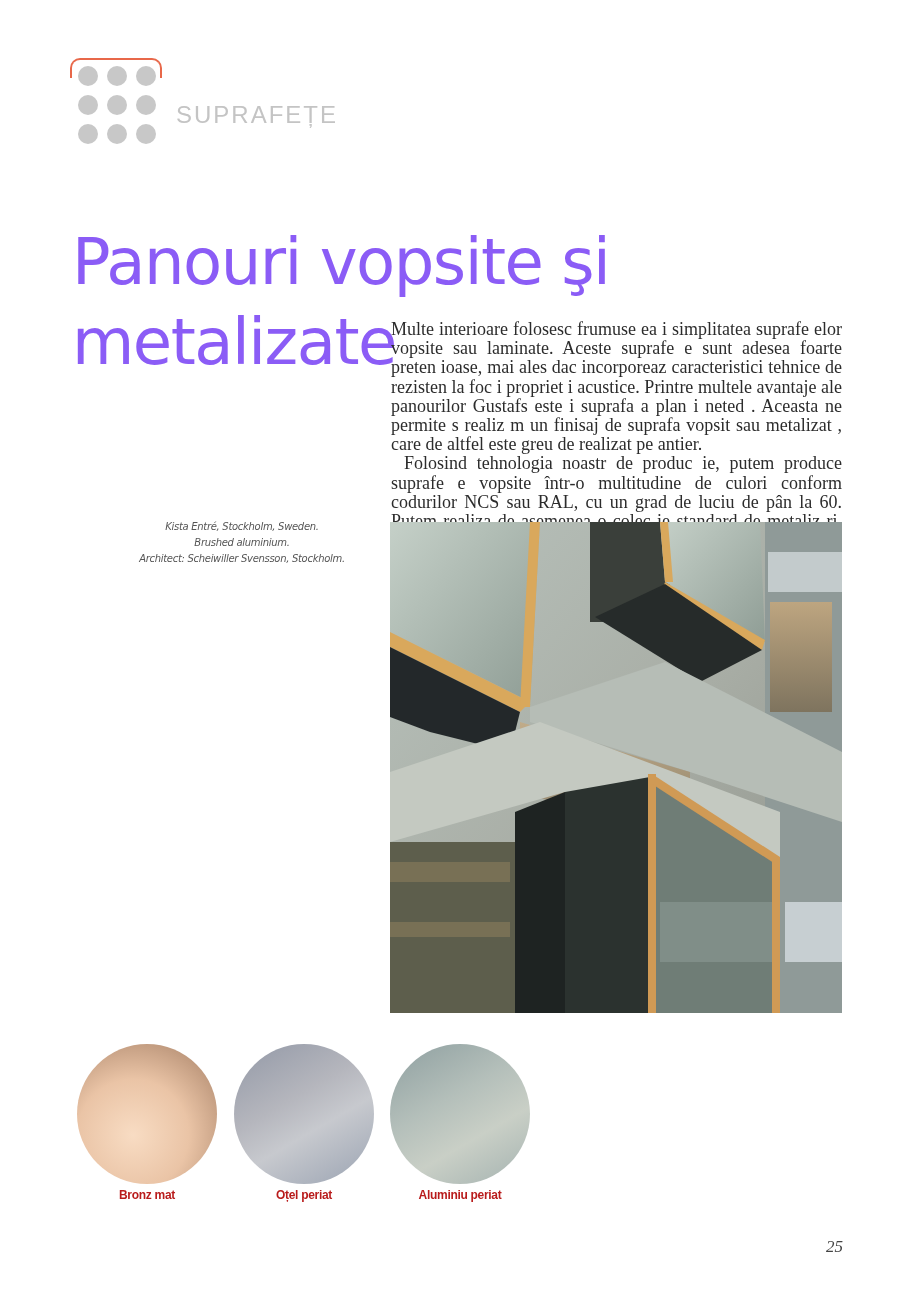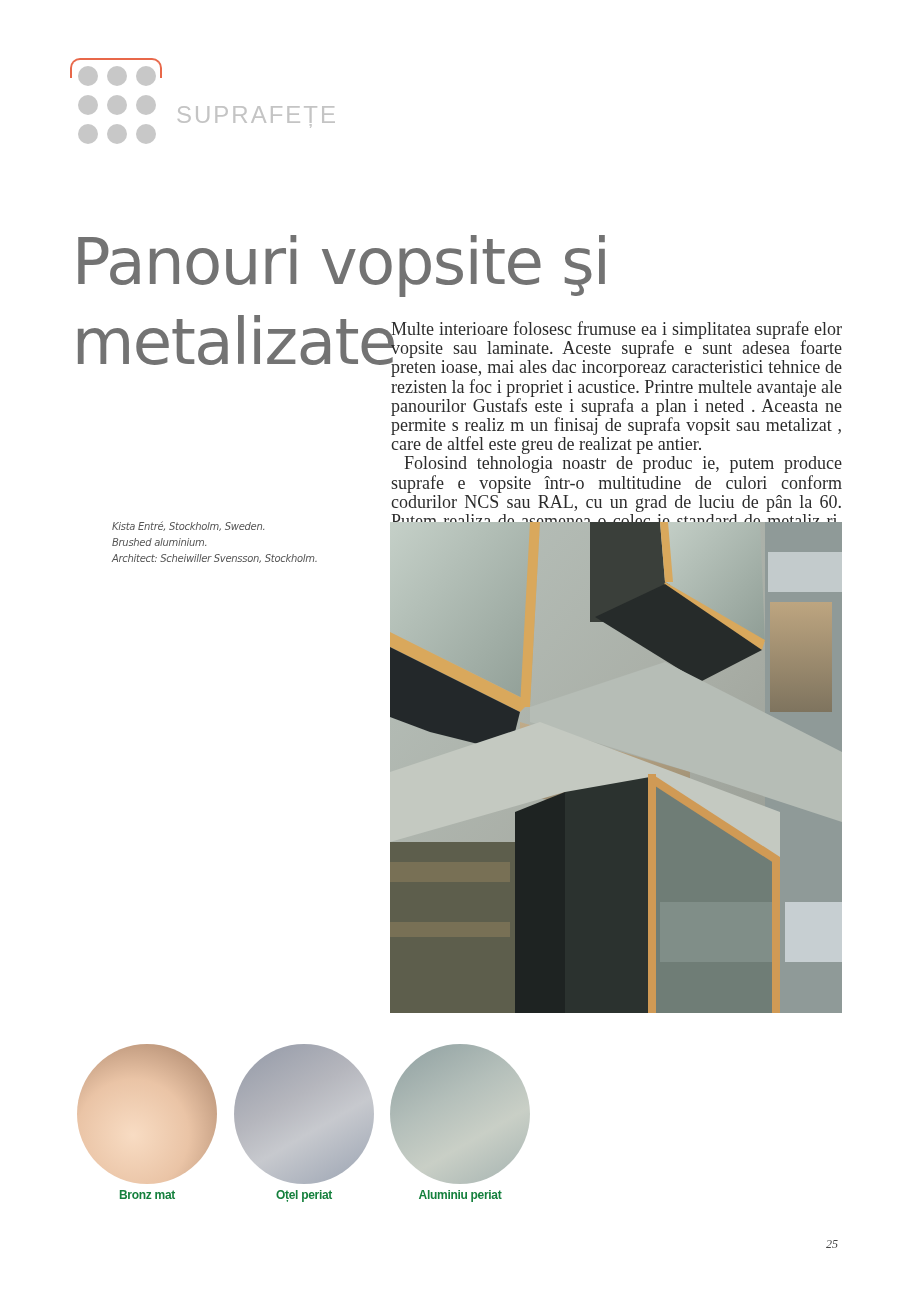--- a/index.html
+++ b/index.html
@@ -3,38 +3,38 @@
 <meta charset="utf-8">
 <style>
   html, body { margin: 0; padding: 0; background: #ffffff; }
   body { width: 920px; height: 1301px; position: relative; overflow: hidden; font-family: "DejaVu Sans", sans-serif; }
 
   .logo { position: absolute; left: 70px; top: 58px; width: 95px; height: 90px; }
   .logo-arc { position: absolute; left: 0; top: 0; width: 92px; height: 20px; border: 2px solid #e8684a; border-bottom: none; border-radius: 10px 10px 0 0; box-sizing: border-box; }
   .dot { position: absolute; width: 20px; height: 20px; border-radius: 50%; background: #c8c8c8; }
   .section-label { position: absolute; left: 176px; top: 101px; font-family: "Liberation Sans", sans-serif; font-size: 24px; letter-spacing: 2px; color: #c4c4c4; }
 
-  .title { position: absolute; left: 72px; top: 222px; font-family: "DejaVu Sans", sans-serif; font-weight: 200; font-size: 64px; line-height: 80px; color: #737373; letter-spacing: -1.5px; margin: 0; }
+  .title { position: absolute; left: 72px; top: 222px; font-family: "DejaVu Sans", sans-serif; font-weight: 200; font-size: 64px; line-height: 80px; color: #8b5cf6; letter-spacing: -1.5px; margin: 0; }
   .title span { display: block; font-weight: normal; }
 
   .body-text { position: absolute; left: 391px; top: 320px; width: 451px; font-family: "Liberation Serif", serif; font-size: 18px; line-height: 19.2px; color: #2c2c2c; text-align: justify; }
   .body-text p { margin: 0; }
   .body-text p + p { text-indent: 13px; }
 
-  .caption { position: absolute; right: 548px; top: 519px; width: 260px; text-align: left; font-family: "DejaVu Sans", sans-serif; font-style: italic; font-size: 10px; line-height: 16px; color: #555; letter-spacing: -0.3px; }
+  .caption { position: absolute; right: 548px; top: 519px; width: 260px; text-align: center; font-family: "DejaVu Sans", sans-serif; font-style: italic; font-size: 10px; line-height: 16px; color: #555; letter-spacing: -0.3px; }
   .caption div { display: block; }
 
   .photo { position: absolute; left: 390px; top: 522px; width: 452px; height: 491px; overflow: hidden; background: #9a9e98; }
 
   .swatches { position: absolute; left: 77px; top: 1044px; width: 780px; height: 200px; }
   .swatch { position: absolute; top: 0; width: 140px; text-align: center; }
   .swatch .disc { width: 140px; height: 140px; border-radius: 50%; margin: 0 auto; }
-  .swatch .lbl { margin-top: 4px; font-family: "Liberation Sans", sans-serif; font-weight: bold; font-size: 12px; line-height: 15px; color: #15803d; letter-spacing: -0.3px; }
+  .swatch .lbl { margin-top: 4px; font-family: "Liberation Sans", sans-serif; font-weight: bold; font-size: 12px; line-height: 15px; color: #b91c1c; letter-spacing: -0.3px; }
 
-  .page-num { position: absolute; left: 826px; top: 1237px; font-family: "Liberation Serif", serif; font-style: italic; font-size: 12px; color: #444; }
+  .page-num { position: absolute; left: 826px; top: 1237px; font-family: "Liberation Serif", serif; font-style: italic; font-size: 17px; color: #444; }
 </style>
 </head>
 <body>
 
 <div class="logo">
   <div class="logo-arc"></div>
   <div class="dot" style="left:8px;top:8px"></div>
   <div class="dot" style="left:37px;top:8px"></div>
   <div class="dot" style="left:66px;top:8px"></div>
   <div class="dot" style="left:8px;top:37px"></div>

